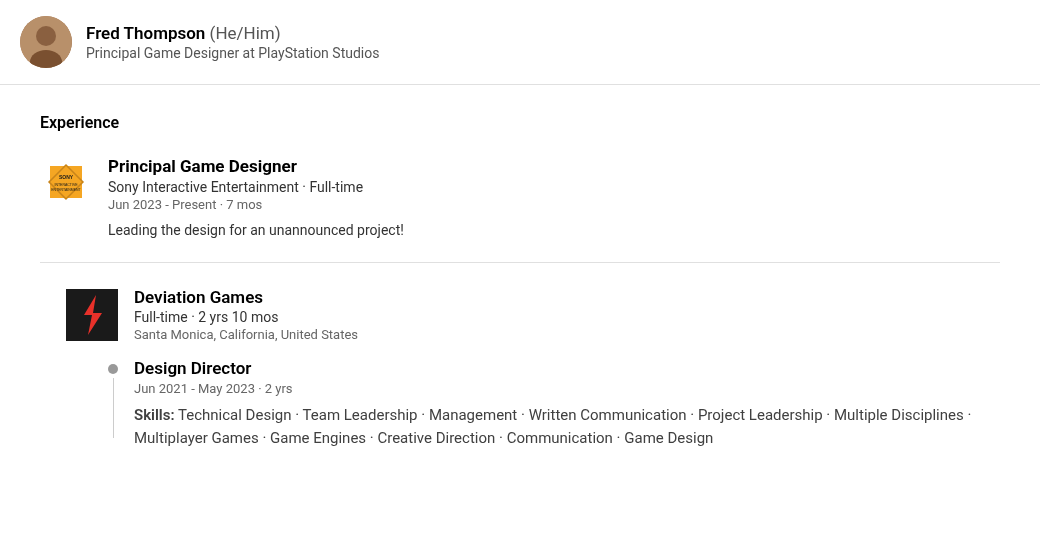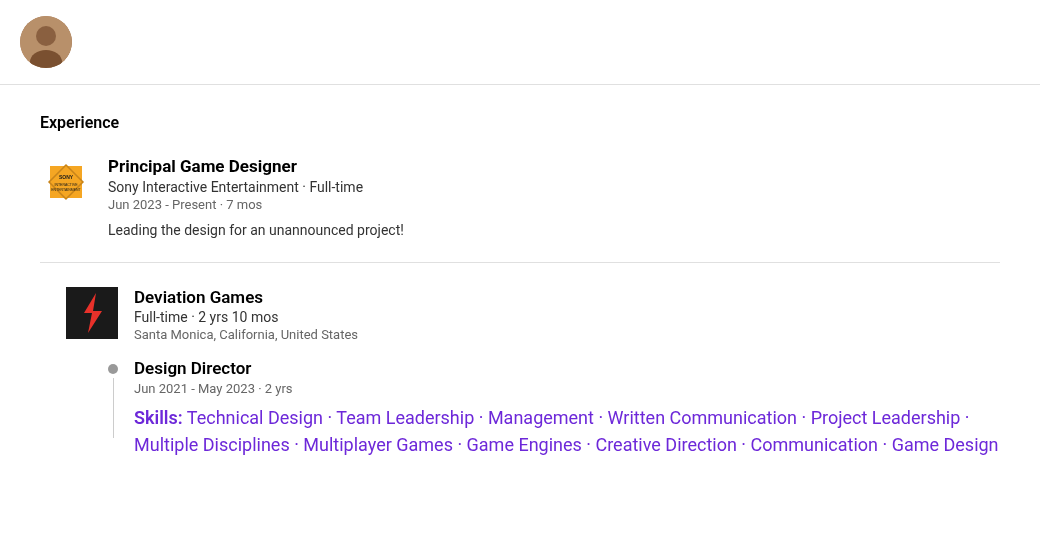--- a/index.html
+++ b/index.html
@@ -152,21 +152,21 @@
       color: #333;
       margin-top: 10px;
     }
 
     .company-group {
       margin-bottom: 16px;
     }
 
     .company-summary {
       display: flex;
-      align-items: flex-start;
+      align-items: center;
       padding-bottom: 0;
       padding-left: 26px;
     }
 
     .company-summary-details {
       flex: 1;
     }
 
     .company-summary-name {
       font-size: 17px;
@@ -230,22 +230,22 @@
       margin-bottom: 3px;
     }
 
     .sub-role-dates {
       font-size: 13px;
       color: #666;
       margin-bottom: 8px;
     }
 
     .skills-text {
-      font-size: 18px;
-      color: #6d28d9;
+      font-size: 15px;
+      color: #404040;
       line-height: 1.5;
     }
 
     .skills-label {
       font-weight: 600;
     }
 
     
     .sony-svg-wrapper {
       width: 52px;
@@ -262,20 +262,26 @@
 <div class="profile-header">
   <div class="avatar">
     <div class="avatar-img">
 
       <svg width="52" height="52" viewBox="0 0 52 52" xmlns="http://www.w3.org/2000/svg">
         <circle cx="26" cy="26" r="26" fill="#b8906a"></circle>
         <circle cx="26" cy="20" r="10" fill="#8a6040"></circle>
         <ellipse cx="26" cy="46" rx="16" ry="12" fill="#7a5030"></ellipse>
       </svg>
     </div>
+  </div>
+  <div class="profile-info">
+    <div>
+      <span class="profile-name">Fred Thompson</span><span class="profile-pronoun"> (He/Him)</span>
+    </div>
+    <div class="profile-title">Principal Game Designer at PlayStation Studios</div>
   </div>
 </div>
 
 <div class="main-content">
   <h2 class="section-title">Experience</h2>
 
   <div class="experience-item">
     <div class="company-logo sony-svg-wrapper">
       <svg width="52" height="52" viewBox="0 0 52 52" xmlns="http://www.w3.org/2000/svg">
         <rect width="52" height="52" fill="white"></rect>

